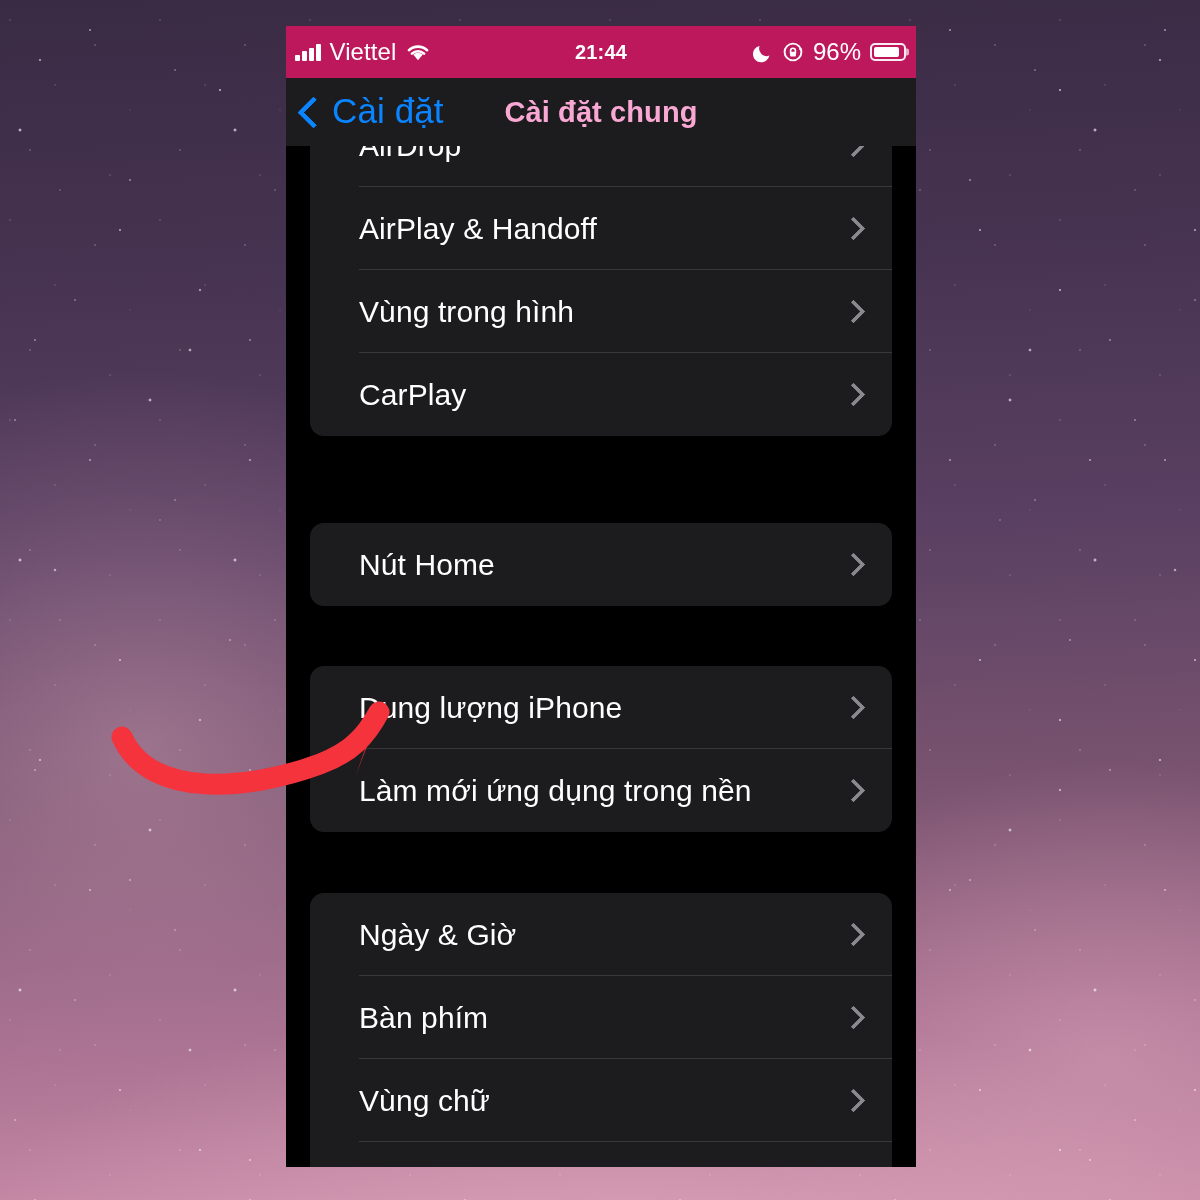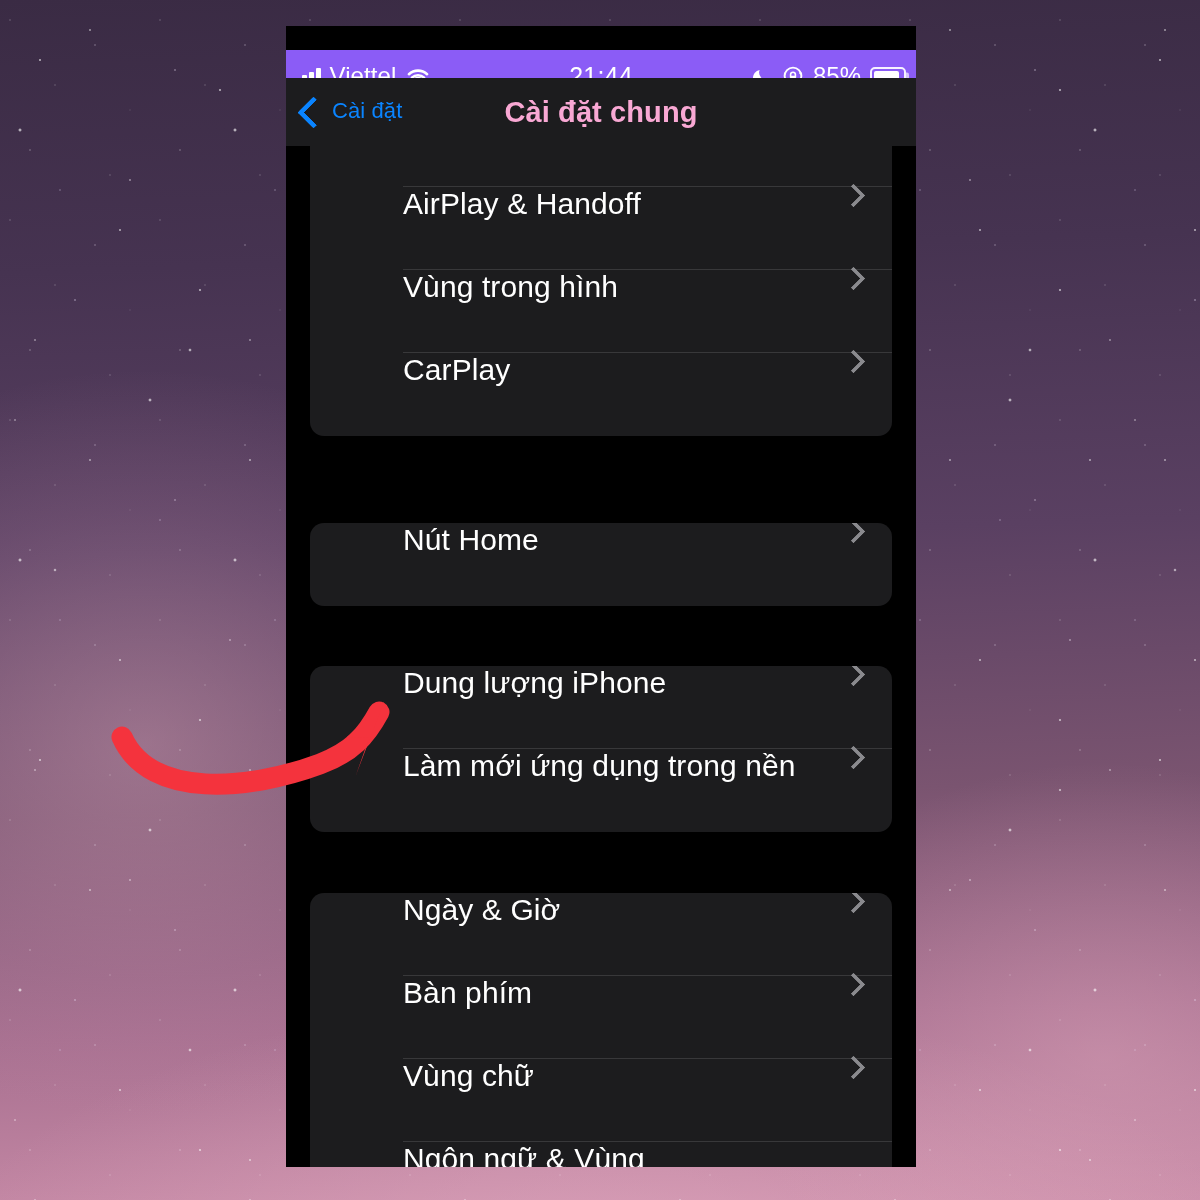--- a/index.html
+++ b/index.html
@@ -81,39 +81,38 @@
     background: #000000;
     overflow: hidden;
   }
 
   
   .statusbar {
     position: absolute;
     left: 0; top: 0;
     width: 630px;
     height: 52px;
-    background: #8b5cf6;
+    background: #be185d;
     display: flex;
     align-items: center;
     color: #ffffff;
-    margin-top: 24px;
   }
   .sb-left {
     position: absolute;
     left: 9px;
     display: flex;
     align-items: center;
     gap: 9px;
   }
   .sb-center {
     position: absolute;
     left: 0; right: 0;
     text-align: center;
-    font-size: 25px;
-    font-weight: normal;
+    font-size: 20px;
+    font-weight: bold;
     letter-spacing: 0.2px;
   }
   .sb-right {
     position: absolute;
     right: 10px;
     display: flex;
     align-items: center;
     gap: 9px;
   }
   .carrier { font-size: 24px; font-weight: 500; letter-spacing: 0.1px; }
@@ -172,21 +171,21 @@
     cursor: pointer;
   }
   .back-chevron {
     width: 18px; height: 18px;
     border-left: 5px solid #0a84ff;
     border-bottom: 5px solid #0a84ff;
     transform: rotate(45deg);
     border-radius: 2px;
     margin-left: 4px;
   }
-  .back-label { font-size: 22px; letter-spacing: 0.1px; padding-bottom: 2px; }
+  .back-label { font-size: 35px; letter-spacing: 0.1px; padding-bottom: 2px; }
   .nav-title {
     position: absolute;
     left: 0; right: 0; top: 0;
     height: 68px;
     display: flex;
     align-items: center;
     justify-content: center;
     color: #f9a8d4;
     font-size: 29px;
     font-weight: bold;
@@ -209,25 +208,24 @@
     left: 24px;
     width: 582px;
     background: #1c1c1e;
     border-radius: 14px;
     overflow: hidden;
   }
   .row {
     position: relative;
     height: 83px;
     display: flex;
-    align-items: flex-start;
+    align-items: center;
     padding: 0 22px 0 49px;
     box-sizing: border-box;
     cursor: pointer;
-    margin-left: 44px;
   }
   .row-label {
     color: #ffffff;
     font-size: 30px;
     letter-spacing: 0.1px;
     flex: 1;
     white-space: nowrap;
   }
   .row:not(:last-child)::after {
     content: "";
@@ -285,21 +283,21 @@
       <div class="sb-right">
         <svg width="20" height="21" viewBox="0 0 20 21">
           <path d="M16.4 13.6A7.6 7.6 0 0 1 6.6 3.9 8.3 8.3 0 1 0 16.4 13.6Z" fill="#fff"></path>
         </svg>
         <svg width="22" height="22" viewBox="0 0 22 22">
           <circle cx="11" cy="11" r="8.4" fill="none" stroke="#fff" stroke-width="1.9"></circle>
           <path d="M8.6 11.6v-2a2.4 2.4 0 0 1 4.8 0v2z" fill="none" stroke="#fff" stroke-width="1.6"></path>
           <rect x="8.1" y="11.2" width="5.8" height="4.4" rx="1" fill="#fff"></rect>
           <path d="M17.6 6.4l2 1.6-2.4 1.2z" fill="#fff"></path>
         </svg>
-        <span class="battery-pct">85%</span>
+        <span class="battery-pct">96%</span>
         <span class="batt">
             <span></span>
           </span>
       </div>
     </div>
 
     <div class="navbar">
       <div class="back-btn">
         <span class="back-chevron"></span>
         <span class="back-label">Cài đặt</span>

